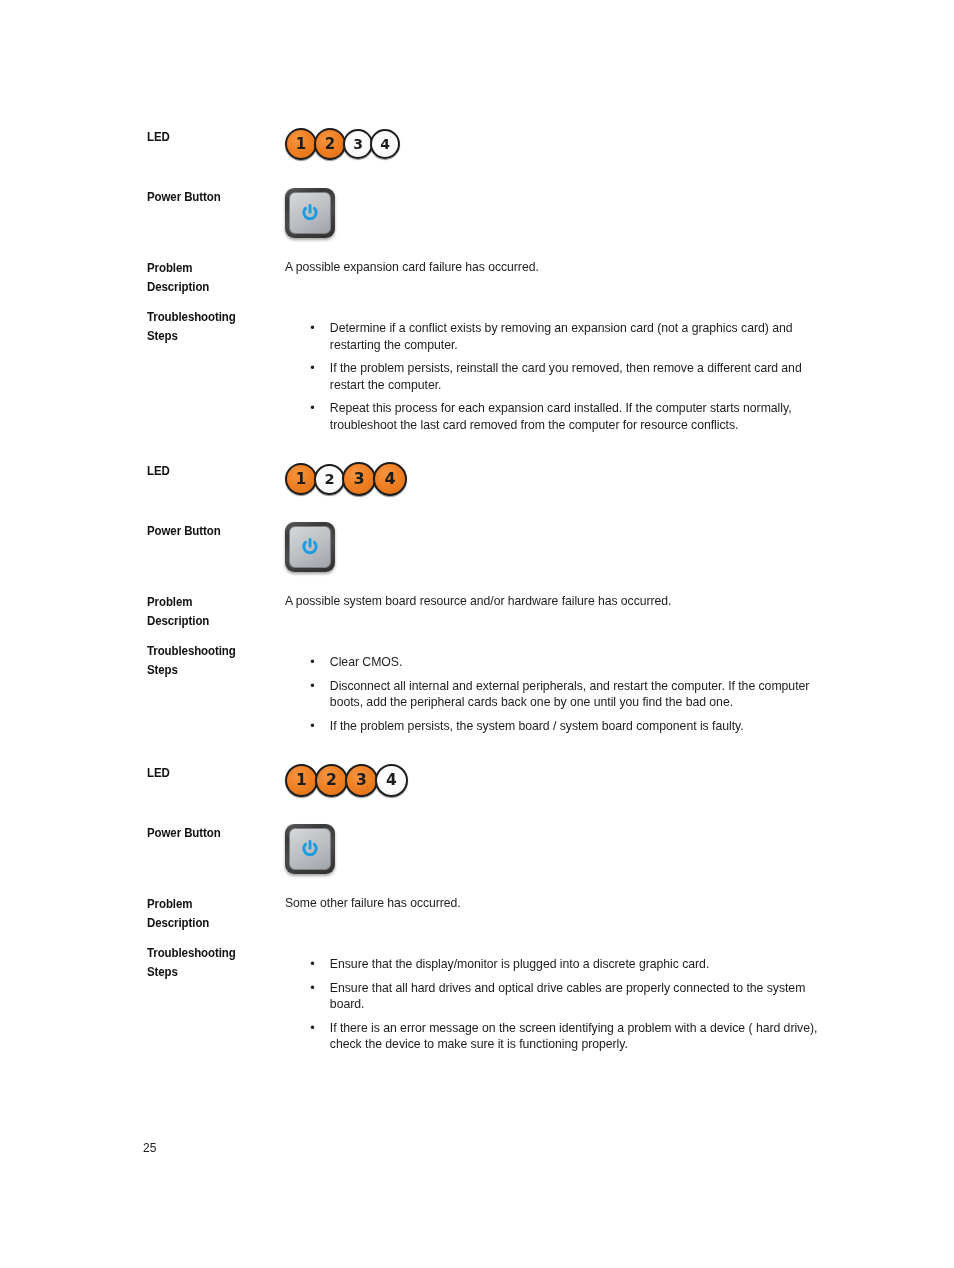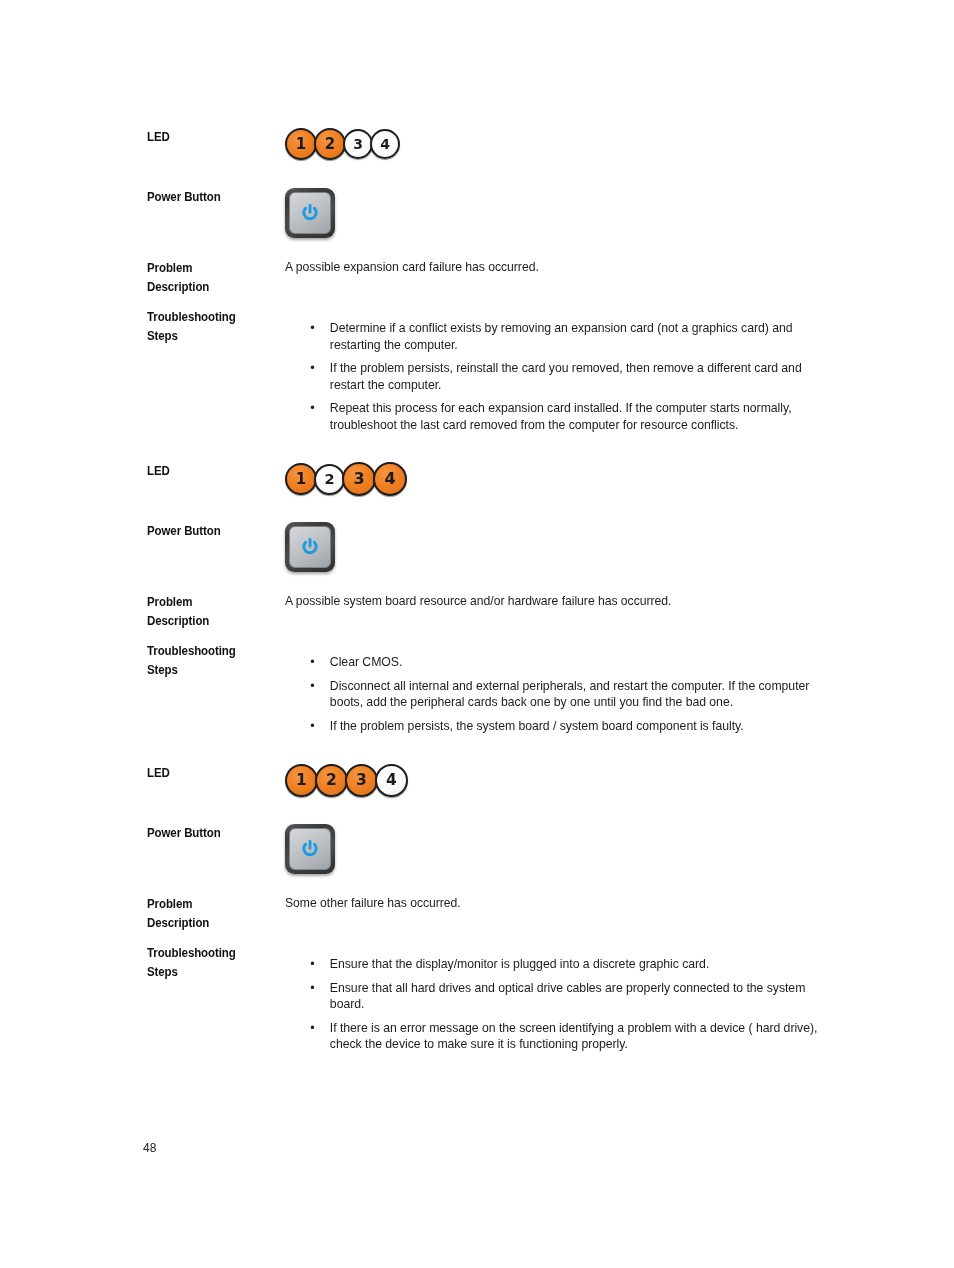--- a/index.html
+++ b/index.html
@@ -329,15 +329,15 @@
     </div>
     <div class="row-body" style="top:12px;">
       <ul class="steps">
         <li><span class="bullet">•</span><span>Ensure that the display/monitor is plugged into a discrete graphic card.</span></li>
         <li><span class="bullet">•</span><span>Ensure that all hard drives and optical drive cables are properly connected to the system board.</span></li>
         <li><span class="bullet">•</span><span>If there is an error message on the screen identifying a problem with a device ( hard drive), check the device to make sure it is functioning properly.</span></li>
       </ul>
     </div>
   </div>
 
-  <div class="page-number">48</div>
+  <div class="page-number">25</div>
 
 </div>
 
 </body></html>

